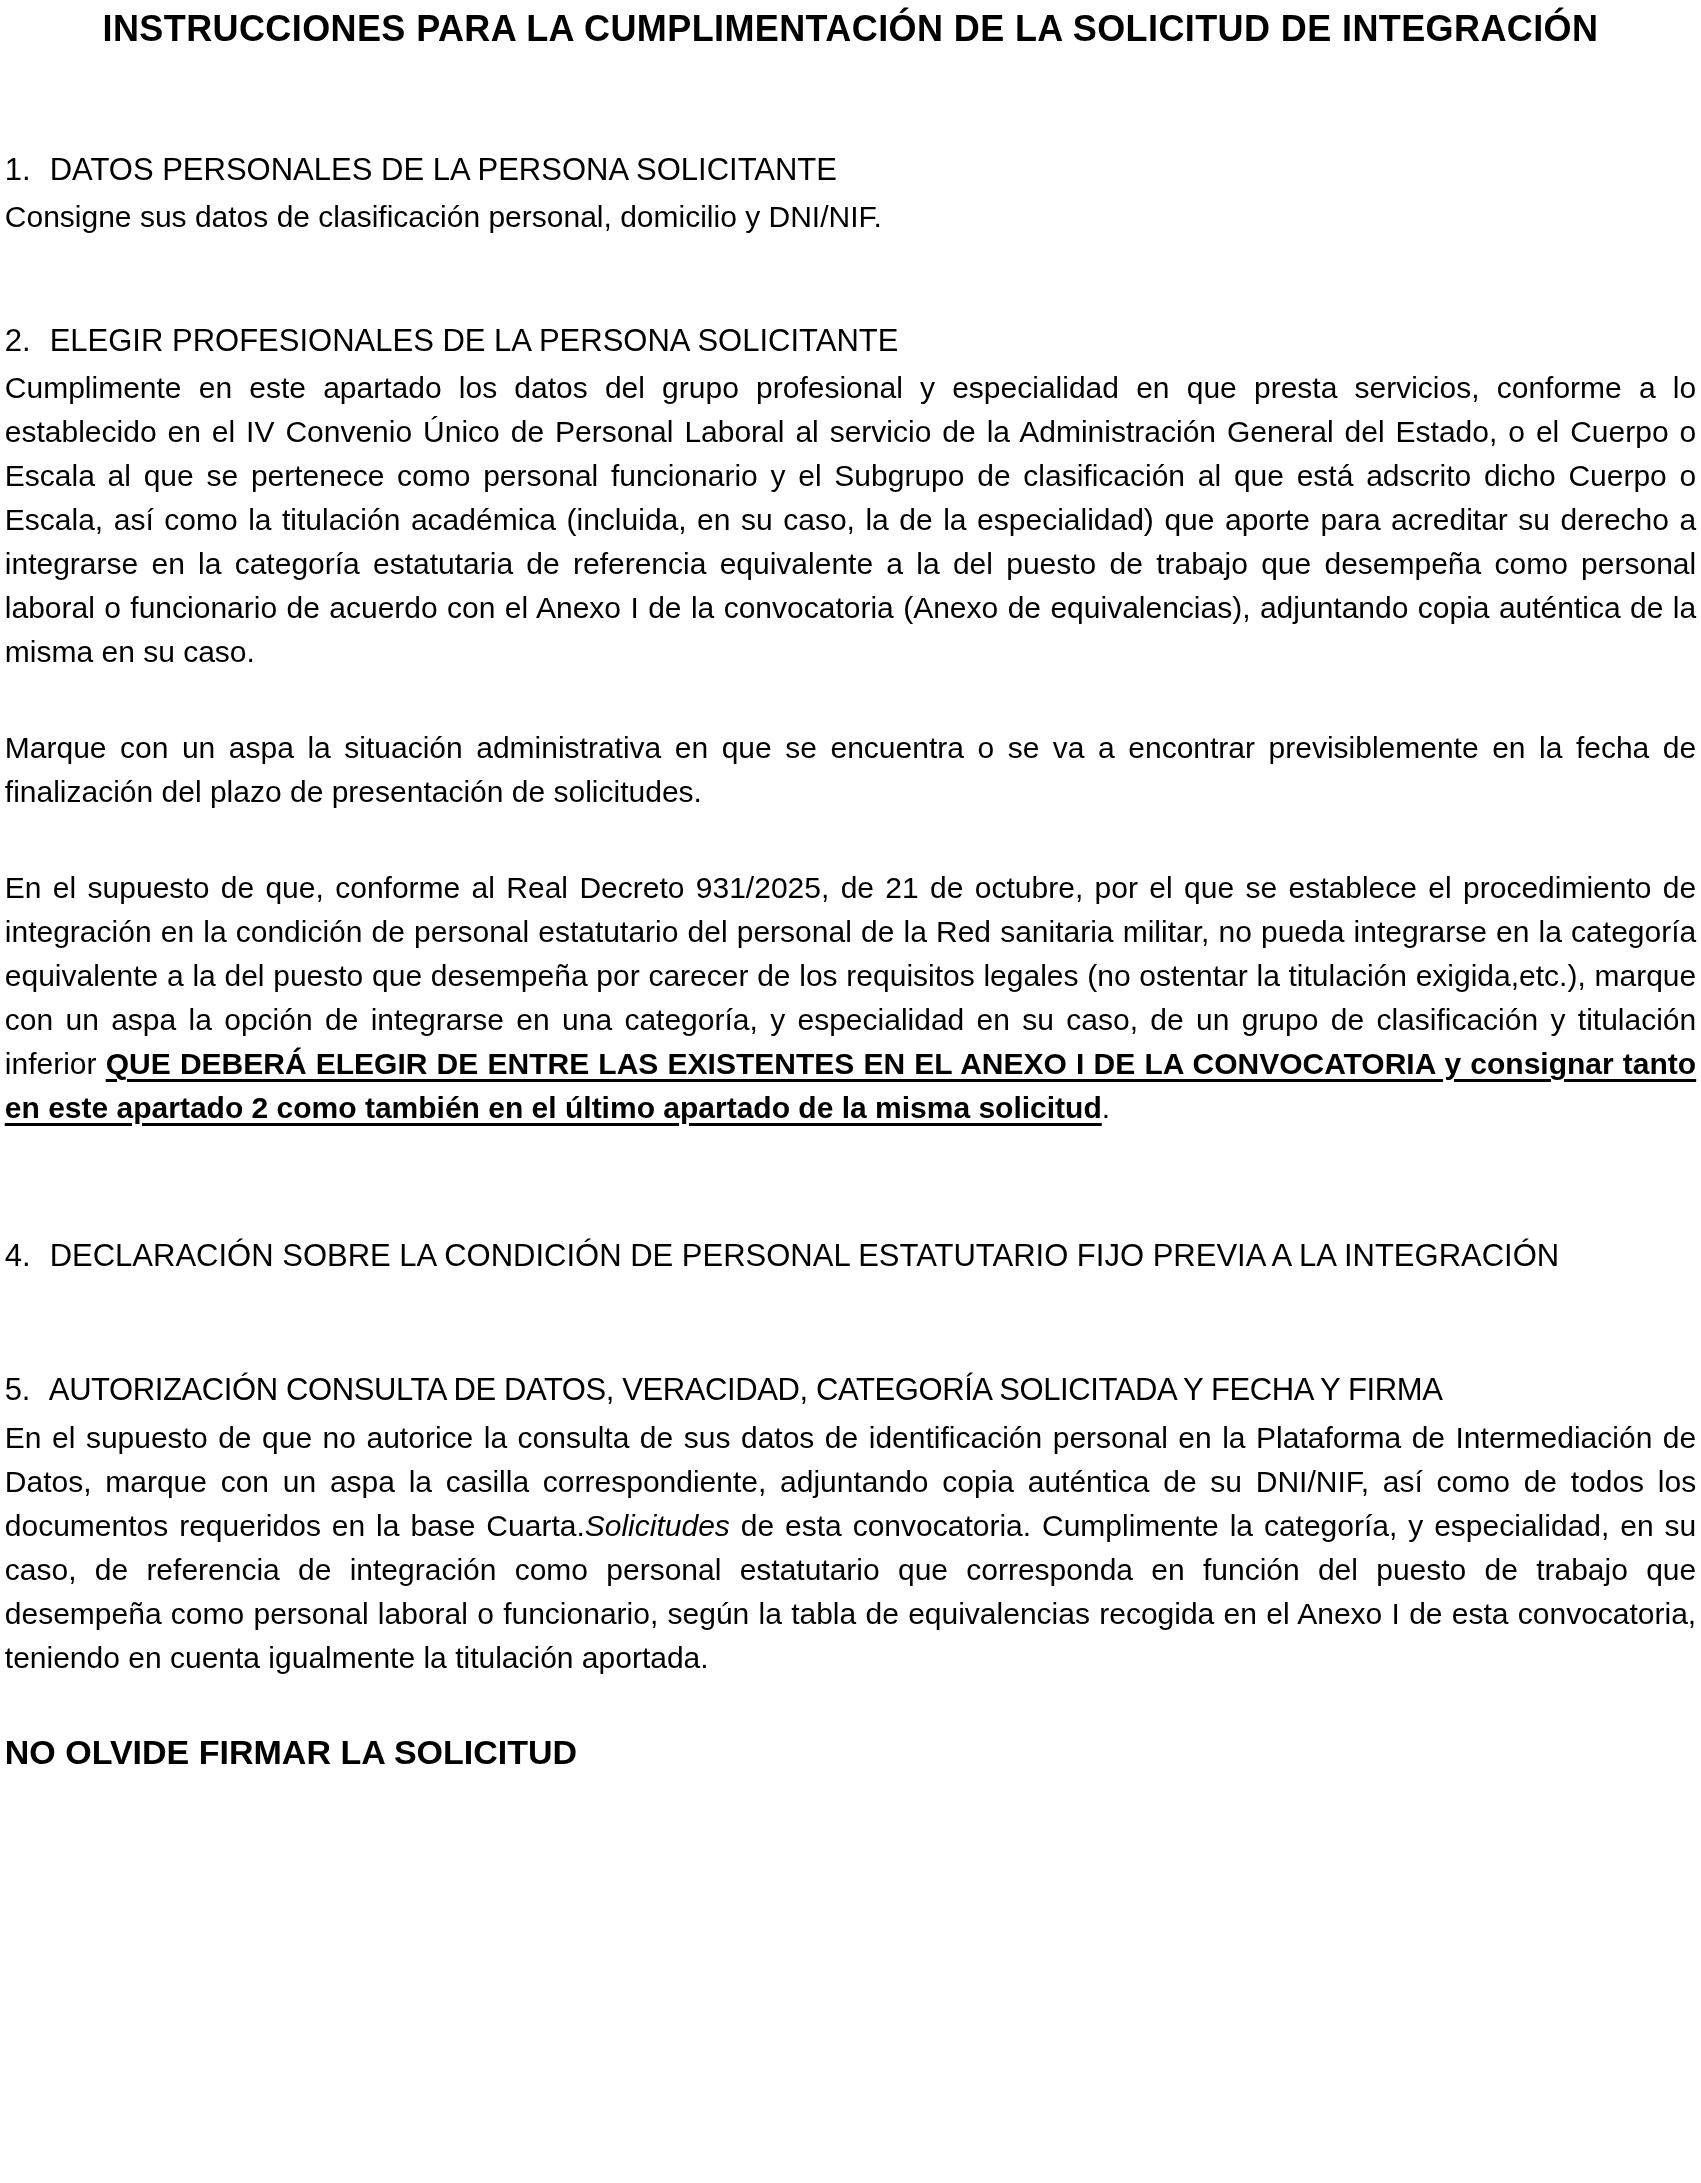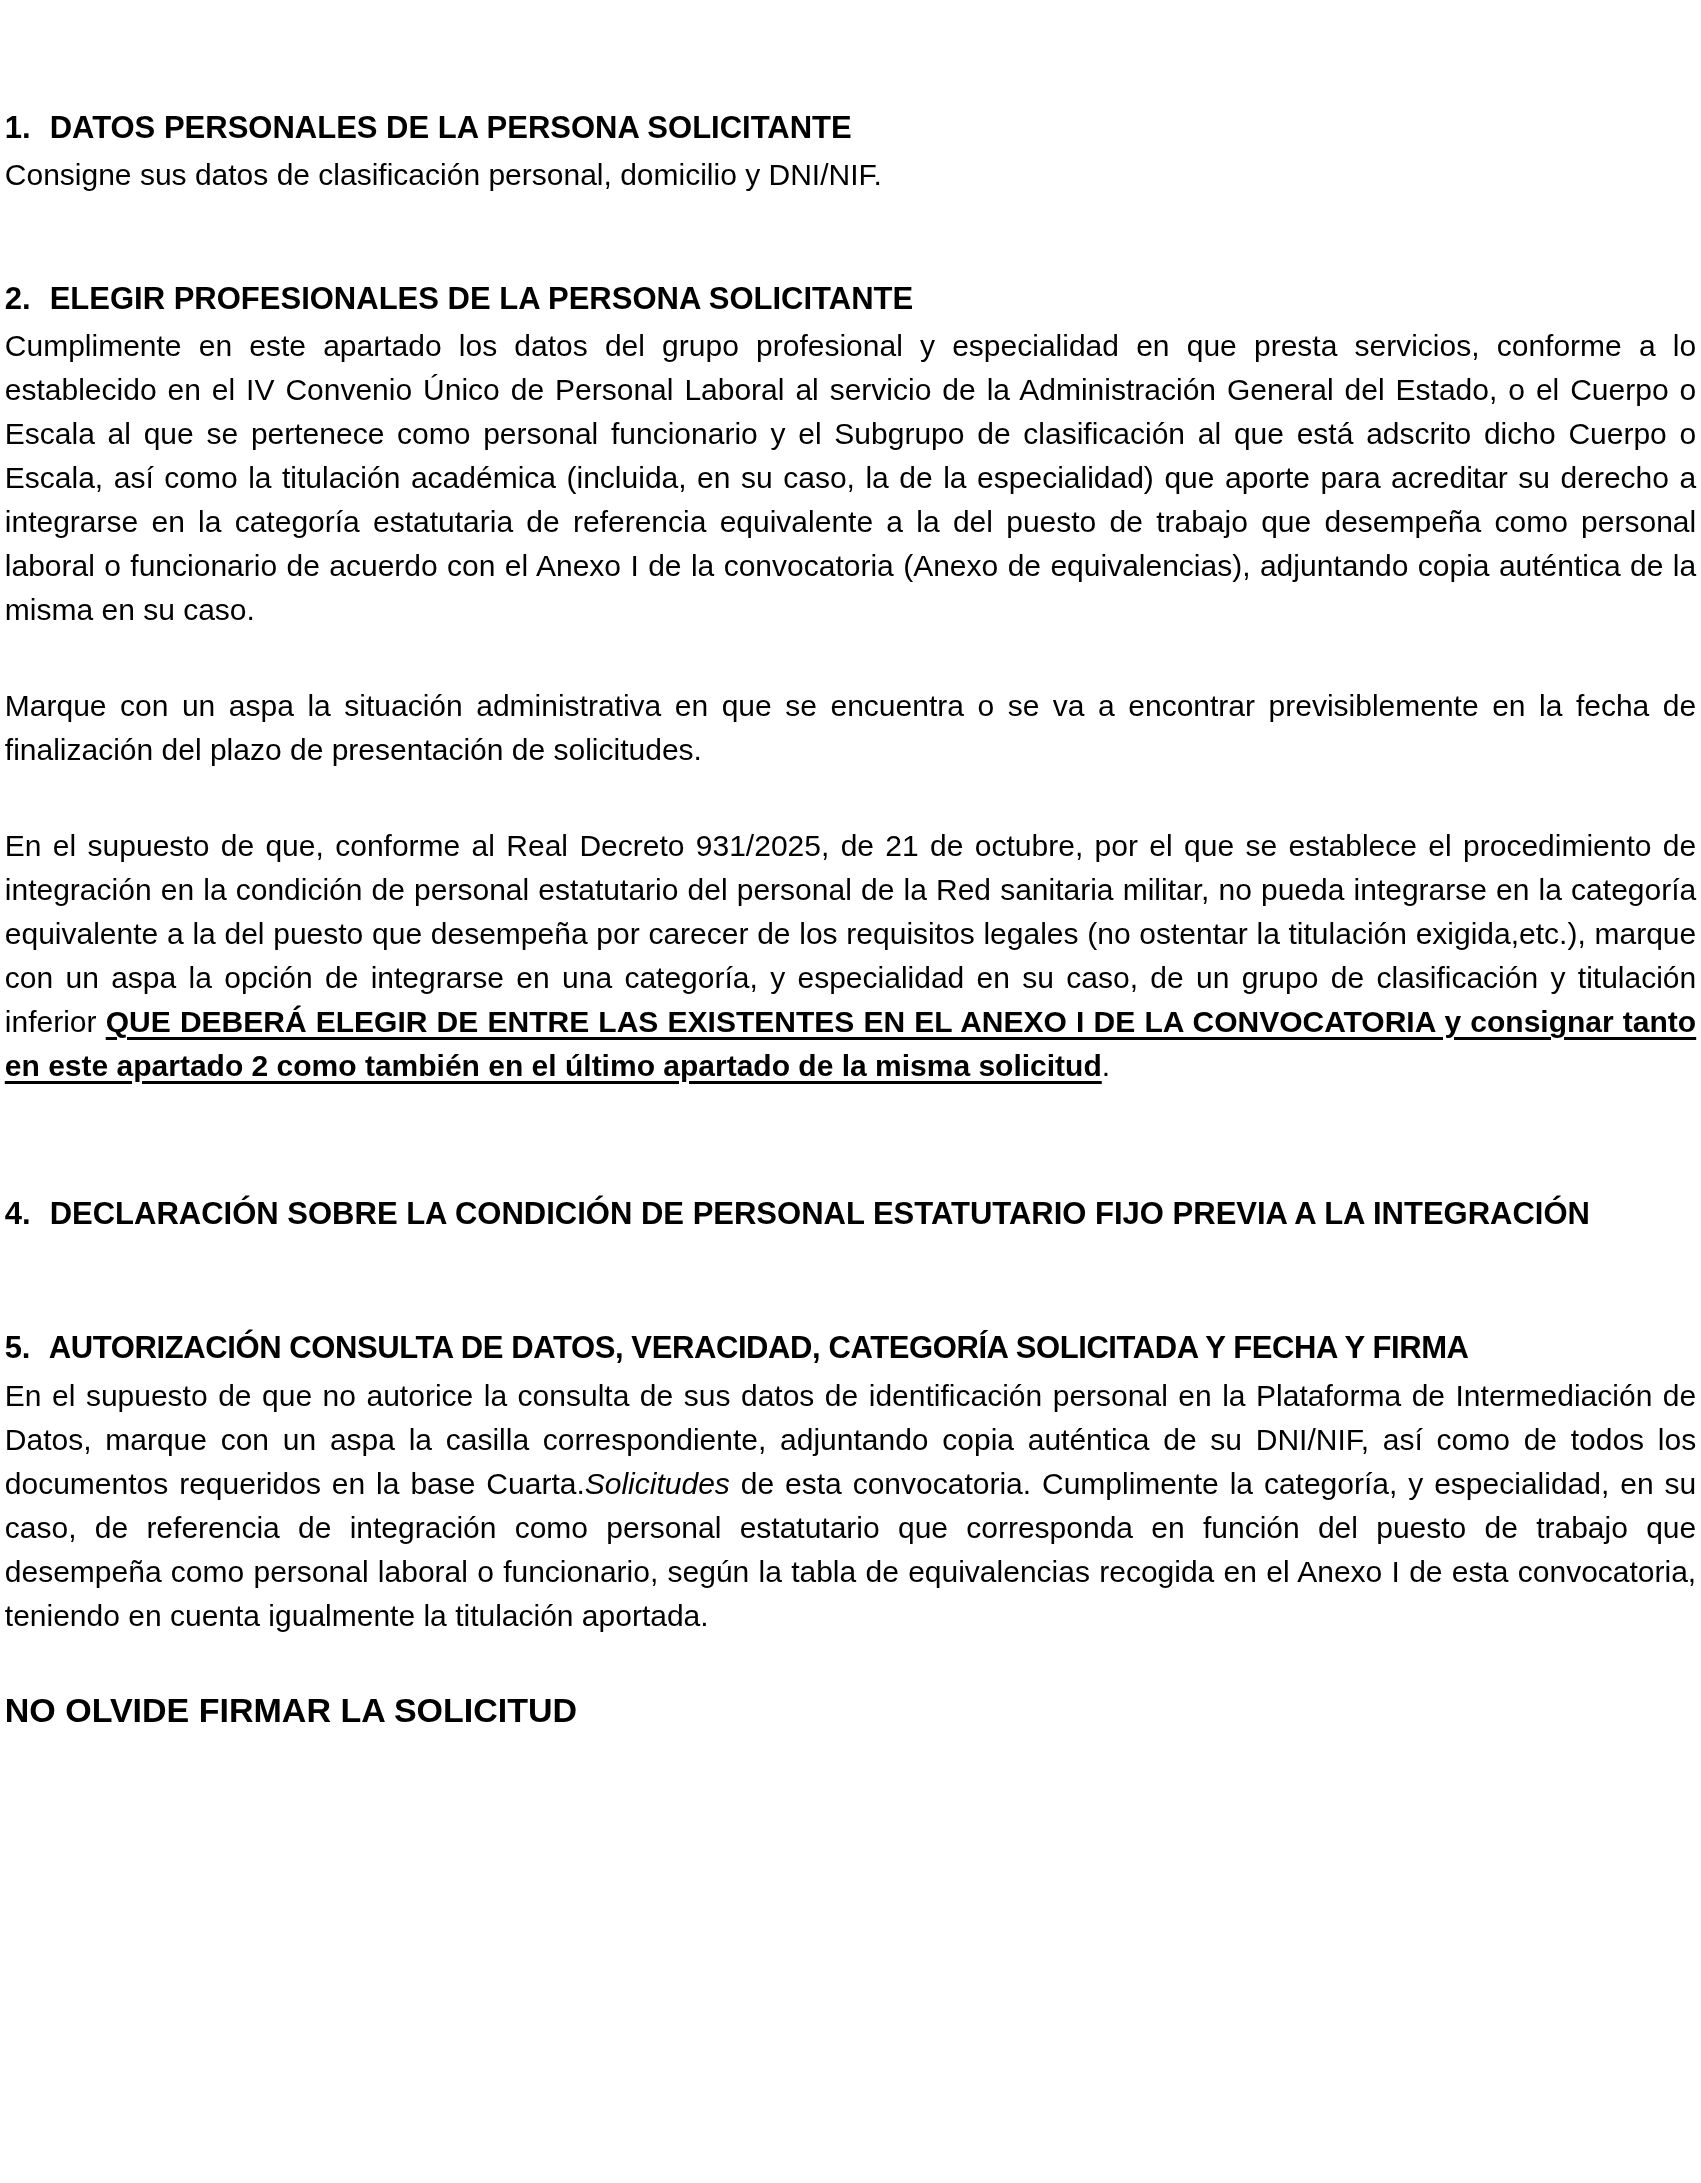--- a/index.html
+++ b/index.html
@@ -23,21 +23,21 @@
     text-align: center;
     letter-spacing: 0.4px;
   }
   .sec-1 { margin-top: 98px; }
   .sec-2 { margin-top: 80px; }
   .sec-3 { margin-top: 104px; }
   .sec-4 { margin-top: 70px;  }
   .sec-5 { margin-top: 90px; }
   h2.heading {
     font-size: 31px;
-    font-weight: bold;
+    font-weight: normal;
     line-height: 44px;
     text-align: justify;
   }
   h2.heading .num {
     display: inline-block;
     margin-right: 19px;
   }
   h2.h5-tight { letter-spacing: -0.4px; }
   p.body {
     font-size: 30px;
@@ -58,20 +58,21 @@
     font-size: 34px;
     font-weight: bold;
     line-height: 40px;
   }
 </style>
 </head>
 <body>
 
 <main class="page">
 
+  <h1 class="doc-title">INSTRUCCIONES PARA LA CUMPLIMENTACIÓN DE LA SOLICITUD DE INTEGRACIÓN</h1>
 
   <section class="sec-1">
     <h2 class="heading"><span class="num">1.</span><span>DATOS PERSONALES DE LA PERSONA SOLICITANTE</span></h2>
     <p class="body">Consigne sus datos de clasificación personal, domicilio y DNI/NIF.</p>
   </section>
 
   <section class="sec-2">
     <h2 class="heading"><span class="num">2.</span><span>ELEGIR PROFESIONALES DE LA PERSONA SOLICITANTE</span></h2>
     <p class="body">Cumplimente en este apartado los datos del grupo profesional y especialidad en que presta servicios, conforme a lo establecido en el IV Convenio Único de Personal Laboral al servicio de la Administración General del Estado, o el Cuerpo o Escala al que se pertenece como personal funcionario y el Subgrupo de clasificación al que está adscrito dicho Cuerpo o Escala, así como la titulación académica (incluida, en su caso, la de la especialidad) que aporte para acreditar su derecho a integrarse en la categoría estatutaria de referencia equivalente a la del puesto de trabajo que desempeña como personal laboral o funcionario de acuerdo con el Anexo I de la convocatoria (Anexo de equivalencias), adjuntando copia auténtica de la misma en su caso.</p>
     <p class="body gap">Marque con un aspa la situación administrativa en que se encuentra o se va a encontrar previsiblemente en la fecha de finalización del plazo de presentación de solicitudes.</p>

